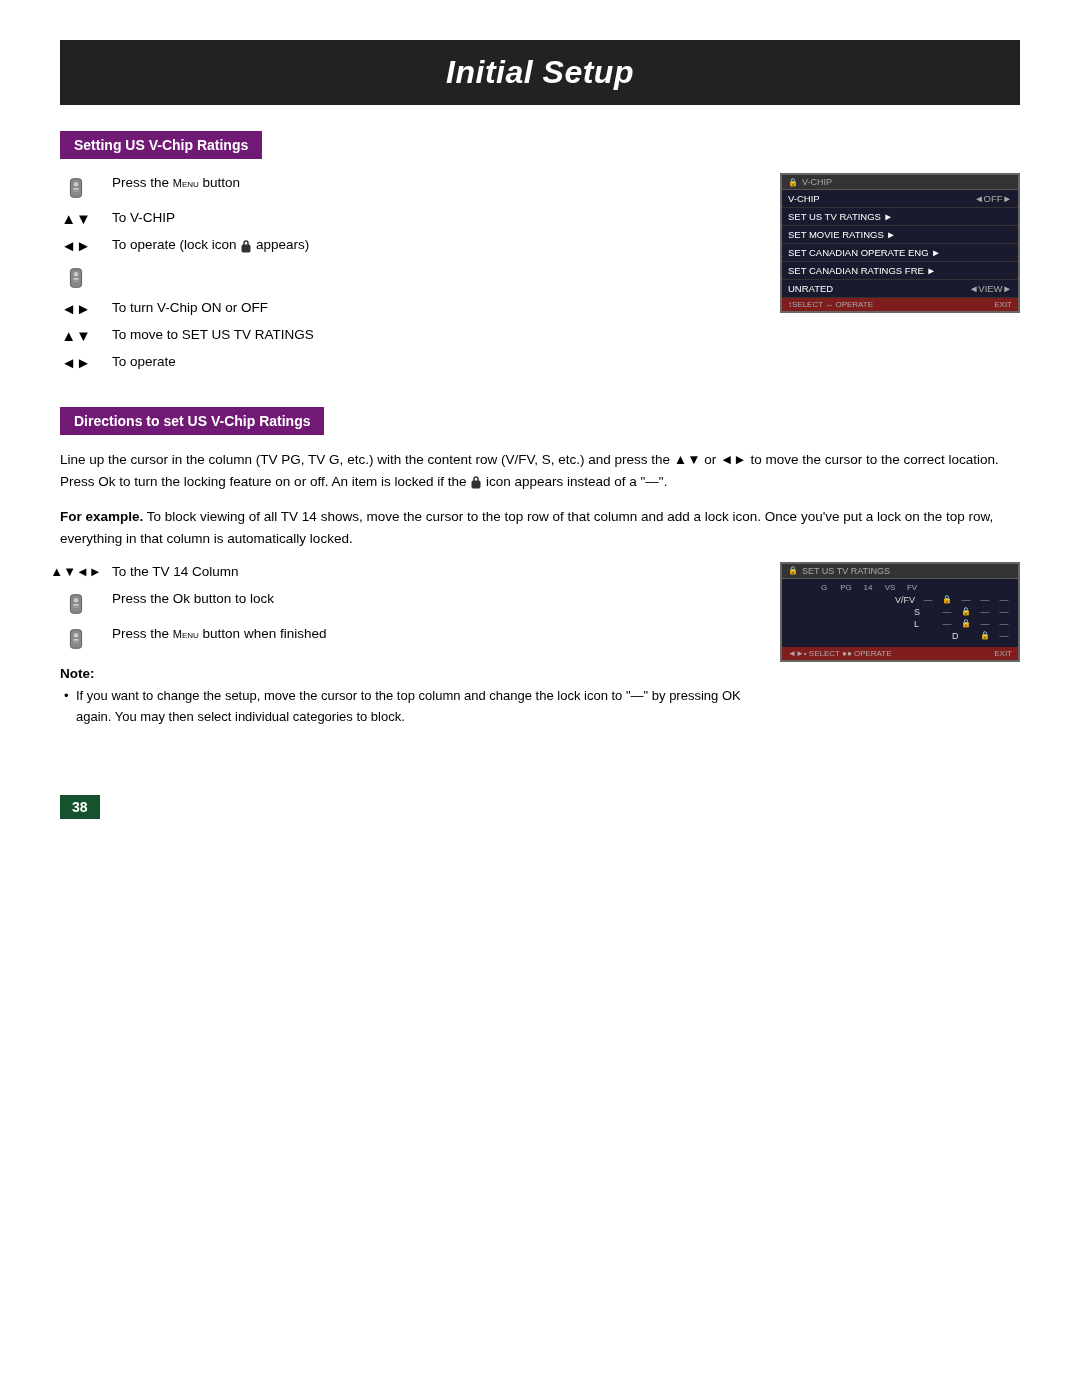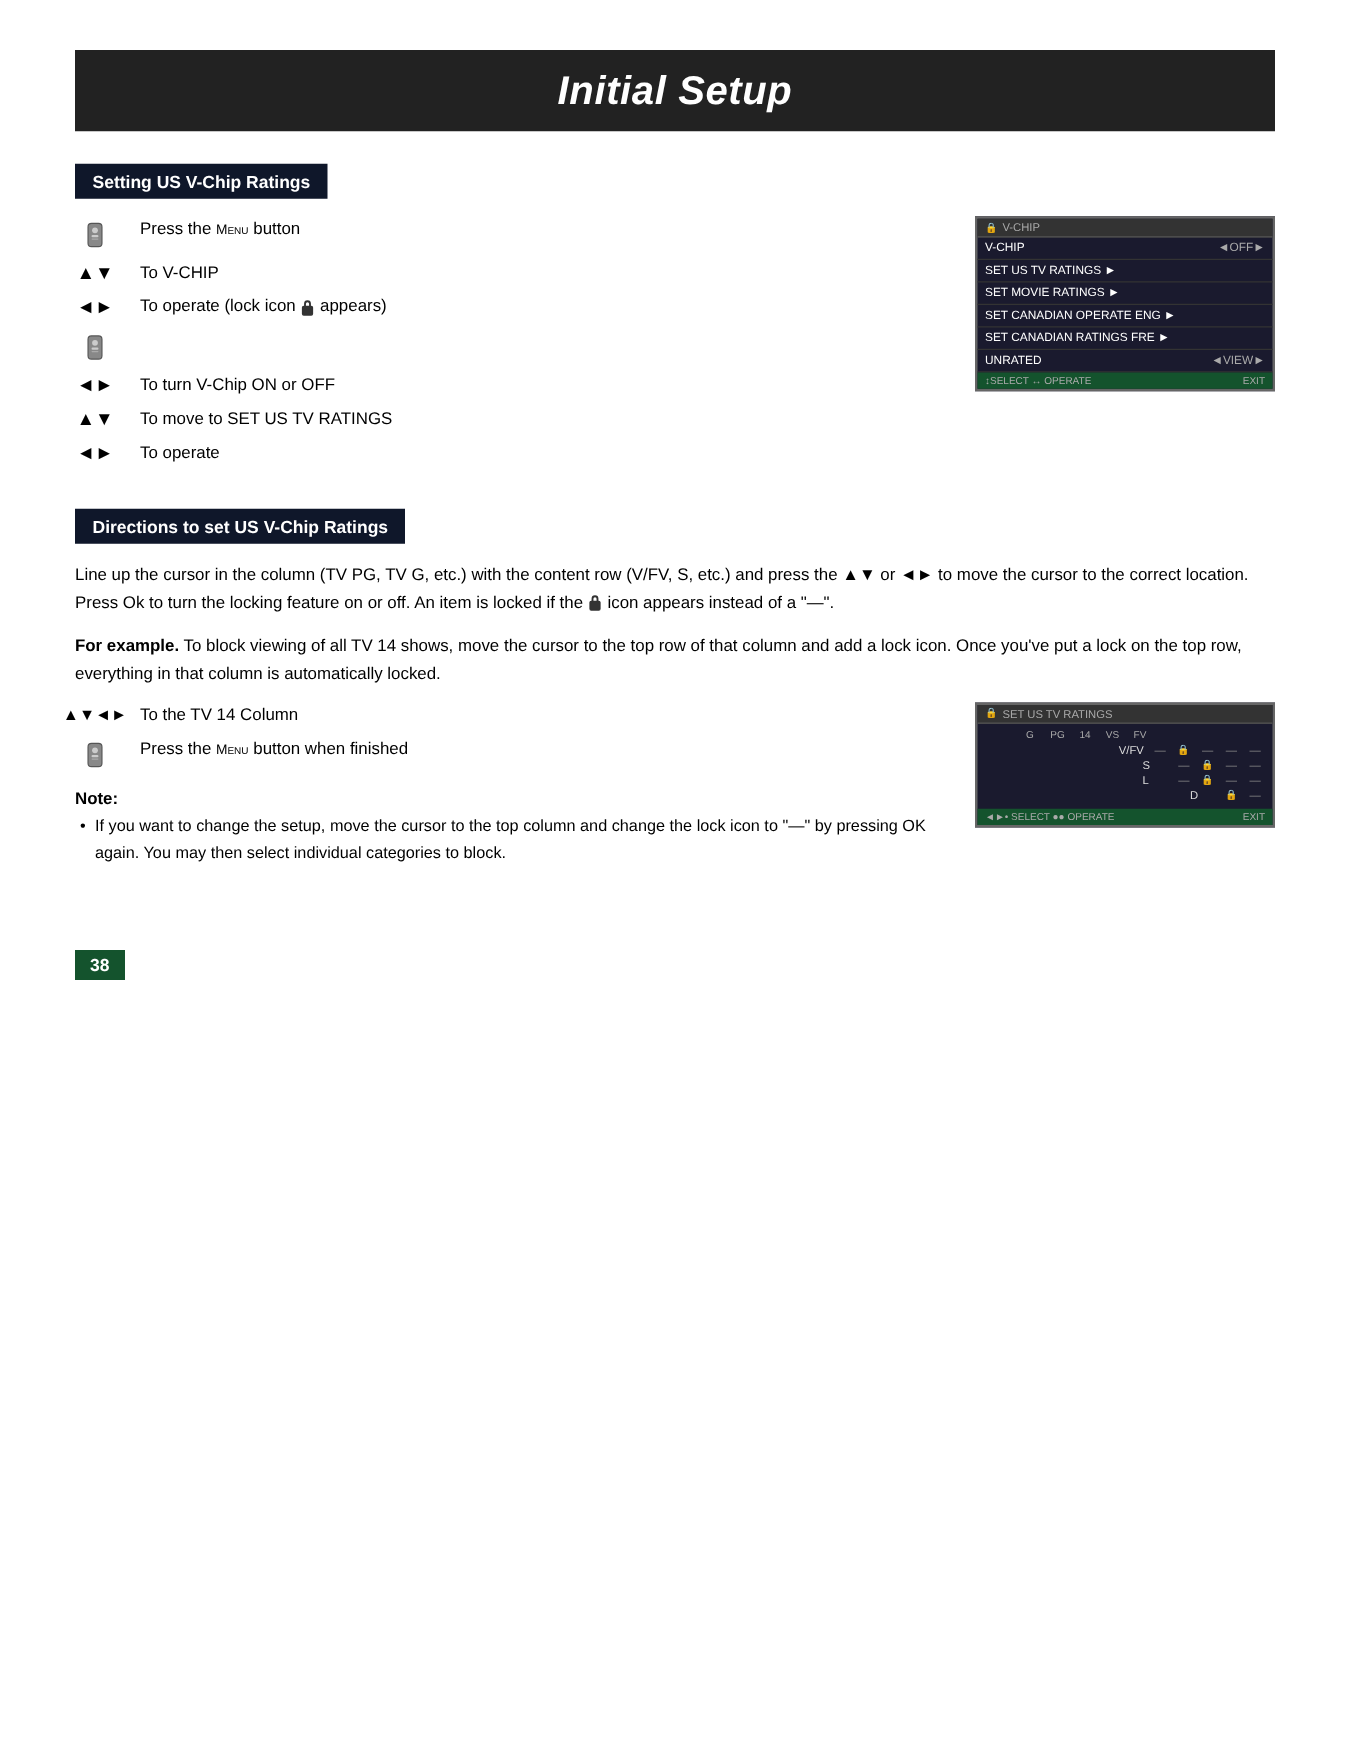--- a/index.html
+++ b/index.html
@@ -23,21 +23,21 @@
     }
 
     .page-title-bar h1 {
       font-size: 32px;
       font-weight: bold;
       font-style: italic;
       letter-spacing: 0.5px;
     }
 
     .section-header {
-      background: #0f172a;
+      background: #701a75;
       color: #fff;
       padding: 6px 14px;
       font-size: 14px;
       font-weight: bold;
       margin-bottom: 14px;
       display: inline-block;
     }
 
     .section {
       margin-bottom: 28px;
@@ -107,21 +107,21 @@
       justify-content: space-between;
       border-bottom: 1px solid #333;
       font-size: 9.5px;
     }
 
     .tv-menu-item .arrow-right {
       color: #aaa;
     }
 
     .tv-footer {
-      background: #14532d;
+      background: #7f1d1d;
       color: #aaa;
       padding: 2px 6px;
       font-size: 8px;
       display: flex;
       justify-content: space-between;
     }
 
     
     .directions-text {
       font-size: 13.5px;
@@ -410,20 +410,33 @@
 
       <div class="instruction-row">
         <div class="icon-cell">
           <span style="font-size:13px; font-weight:bold;">▲▼◄►</span>
         </div>
         <div class="text-cell">
           To the TV 14 Column
         </div>
       </div>
 
+      <div class="instruction-row">
+        <div class="icon-cell">
+          <svg class="remote-svg" viewBox="0 0 28 28" fill="none" xmlns="http://www.w3.org/2000/svg">
+            <rect x="8" y="4" width="12" height="20" rx="3" fill="#888" stroke="#555" stroke-width="1"></rect>
+            <circle cx="14" cy="10" r="2.5" fill="#ccc"></circle>
+            <rect x="11" y="14" width="6" height="2" rx="1" fill="#ccc"></rect>
+            <rect x="11" y="17" width="6" height="1" rx="0.5" fill="#aaa"></rect>
+          </svg>
+        </div>
+        <div class="text-cell">
+          Press the Ok button to lock
+        </div>
+      </div>
 
       <div class="instruction-row">
         <div class="icon-cell">
           <svg class="remote-svg" viewBox="0 0 28 28" fill="none" xmlns="http://www.w3.org/2000/svg">
             <rect x="8" y="4" width="12" height="20" rx="3" fill="#888" stroke="#555" stroke-width="1"></rect>
             <circle cx="14" cy="10" r="2.5" fill="#ccc"></circle>
             <rect x="11" y="14" width="6" height="2" rx="1" fill="#ccc"></rect>
             <rect x="11" y="17" width="6" height="1" rx="0.5" fill="#aaa"></rect>
           </svg>
         </div>

